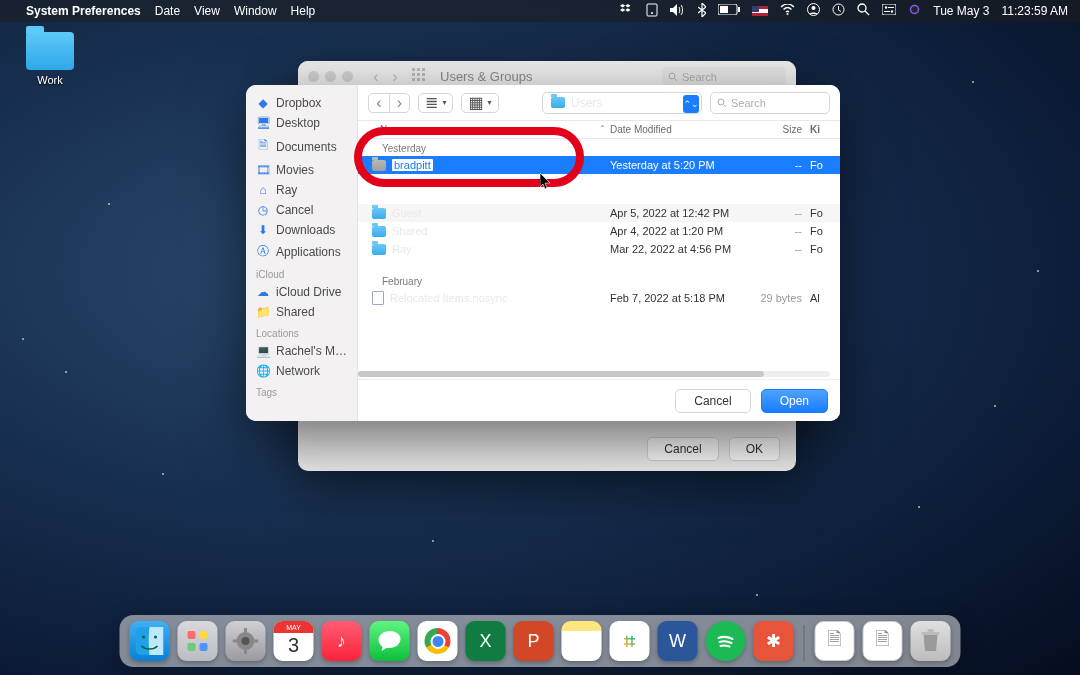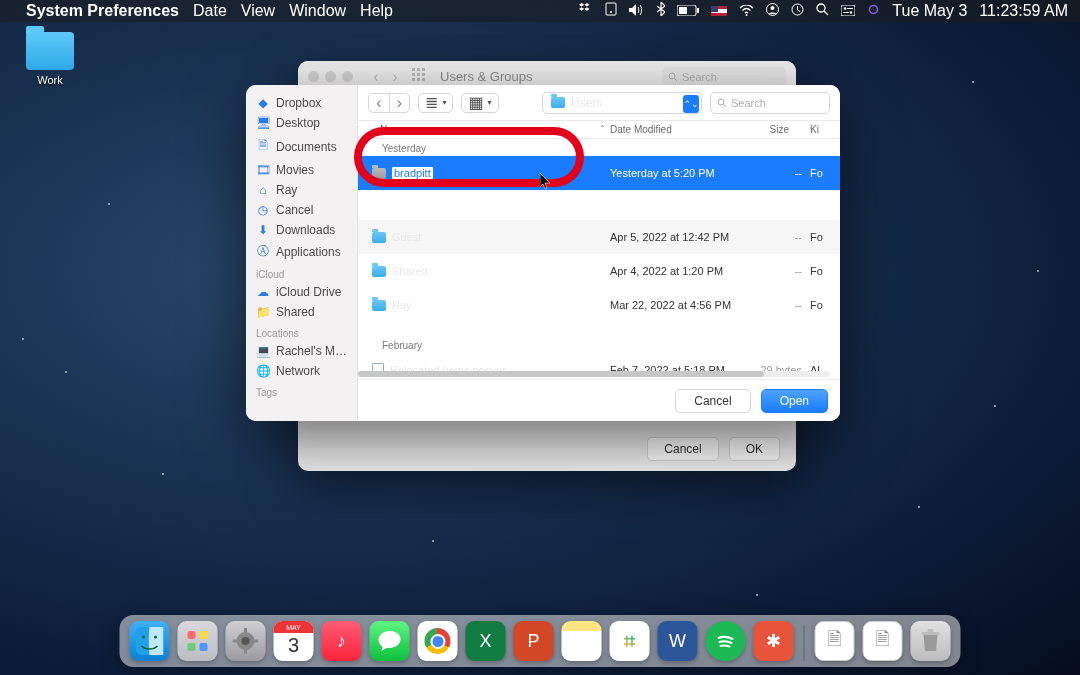--- a/index.html
+++ b/index.html
@@ -10,21 +10,21 @@
   color: #e8e8e8;
 }
 .stars { position: absolute; inset: 0; pointer-events: none; }
 .stars span { position: absolute; width: 2px; height: 2px; background: #fff; border-radius: 50%; opacity: .7; }
 
 
 .menubar {
   position: absolute; top: 0; left: 0; right: 0; height: 22px;
   background: rgba(30,30,30,.55);
   display: flex; align-items: center; justify-content: space-between;
-  padding: 0 12px; font-size: 16px; color: #fff;
+  padding: 0 12px; font-size: 12px; color: #fff;
 }
 .menubar .left, .menubar .right { display: flex; align-items: center; gap: 14px; }
 .menubar .right { gap: 12px; }
 .menubar .app { font-weight: 600; }
 .menubar svg, .menubar .icon { fill: #fff; color: #fff; }
 .apple { font-size: 14px; }
 .flag { width: 16px; height: 10px; background: linear-gradient(#b22234 0 33%,#fff 33% 66%,#b22234 66% 100%); position: relative; display:inline-block; }
 .flag::before { content:""; position:absolute; left:0; top:0; width:7px; height:6px; background:#3c3b6e; }
 
 
@@ -86,27 +86,27 @@
 .tb-search { width:120px; height:22px; border:1px solid #d6d6d6; border-radius:5px; display:flex; align-items:center; padding:0 6px; font-size:11px; color:#aeaeae; gap:4px; }
 .fld-ico { width:14px; height:11px; background:linear-gradient(#6cc7f7,#39ade9); border-radius:2px; position:relative; display:inline-block; flex-shrink:0; }
 .fld-ico::before { content:""; position:absolute; top:-3px; left:0; width:6px; height:3px; background:#6cc7f7; border-radius:1px 1px 0 0; }
 .fld-ico.grey { background:linear-gradient(#b8b8b8,#9e9e9e); }
 .fld-ico.grey::before { background:#b8b8b8; }
 .file-ico { width:12px; height:14px; background:#fff; border:1px solid #9ac; border-radius:1px; display:inline-block; flex-shrink:0; }
 
 .columns { height:18px; border-bottom:1px solid #e8e8e8; display:flex; font-size:10px; color:#6a6a6a; align-items:center; }
 .col-name { flex:0 0 252px; padding-left:22px; display:flex; justify-content:space-between; padding-right:6px; }
 .col-date { flex:0 0 142px; }
-.col-size { flex:0 0 58px; text-align:right; padding-right:21px; }
-.col-kind { flex:1; }
+.col-size { flex:0 0 58px; text-align:right; padding-right:8px; }
+.col-kind { flex:1;font-weight:bold; }
 .sort-caret { font-size:9px; }
 
 .filelist { flex:1; overflow:hidden; font-size:11px; position:relative; }
 .grp { color:#7a7a7a; font-size:10px; padding:4px 0 2px 24px; }
-.row { display:flex; align-items:center; height:34px; }
+.row { display:flex; align-items:center; height:18px; }
 .row .c-name { flex:0 0 252px; padding-left:14px; display:flex; align-items:center; gap:6px; }
 .row .c-date { flex:0 0 142px; color:#333; }
 .row .c-size { flex:0 0 58px; color:#999; text-align:right; padding-right:8px; }
 .row .c-kind { flex:1; color:#333; }
 .row.sel { background:#1a7cff; color:#fff; }
 .row.sel .c-date, .row.sel .c-size, .row.sel .c-kind { color:#fff; }
 .row.sel .editing { background:#fff; color:#1a7cff; padding:0 2px; border-radius:1px; }
 .row.alt { background:#f6f6f6; }
 
 .dlg-footer { height:42px; border-top:1px solid #eee; display:flex; align-items:center; justify-content:flex-end; gap:10px; padding:0 12px; }

